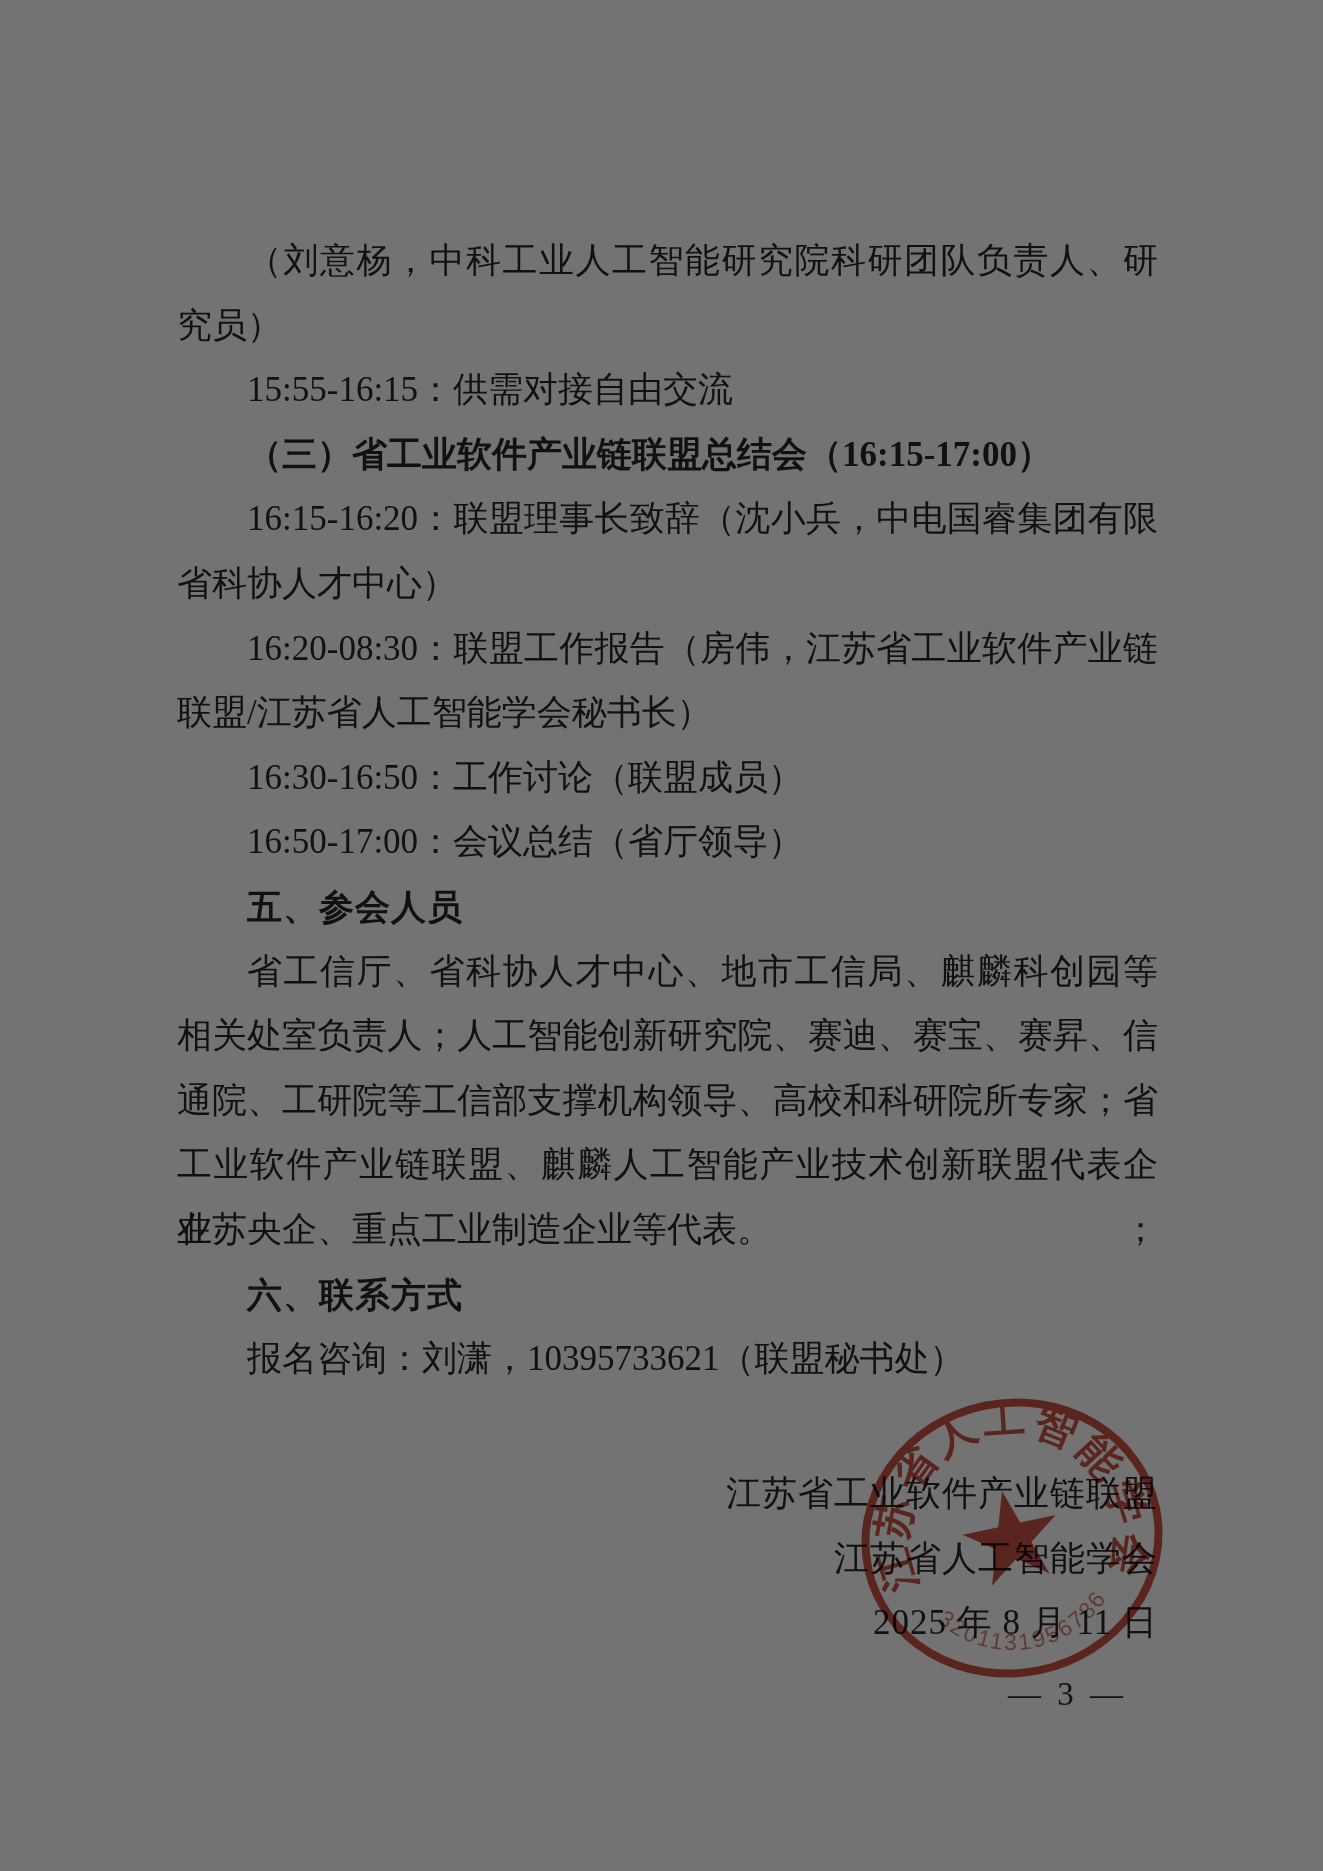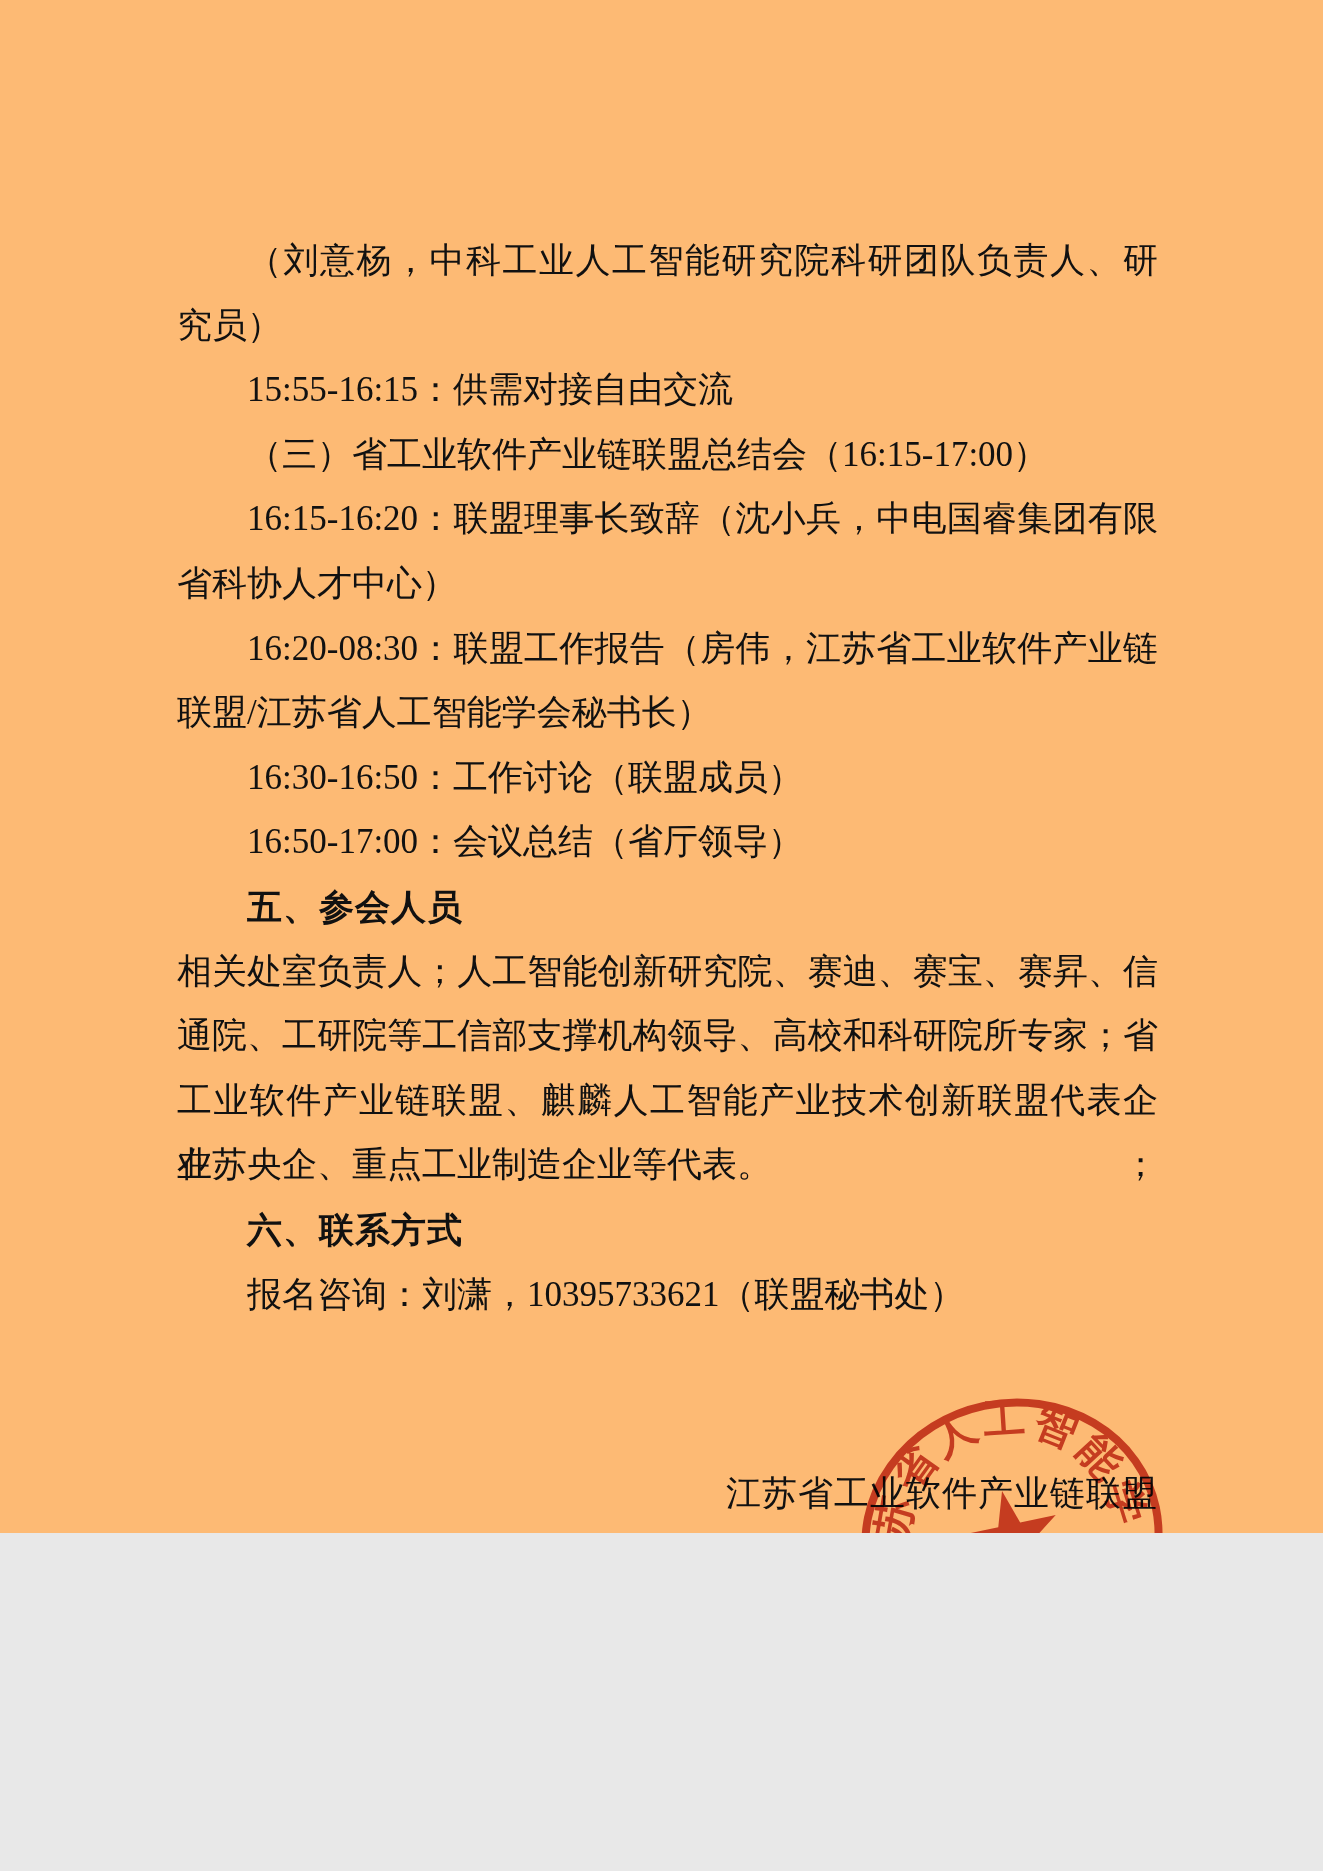--- a/index.html
+++ b/index.html
@@ -1,41 +1,41 @@
 <!DOCTYPE html>
 <html><head>
 <meta charset="utf-8">
 <style>
   html,body { margin:0; padding:0; background:#e8e8e8; }
   .page {
     position:relative;
-    width:1323px; height:1533px;
+    width:1323px; height:1871px;
     margin:0 auto;
-    background:#fdba74;
+    background:#737373;
     font-family:"Liberation Serif","DejaVu Serif",serif;
     color:#111;
     overflow:hidden;
   }
   .body-text {
     position:absolute;
     left:177px; top:229px; width:981px;
   }
   .line {
     height:64.6px;
     line-height:64.6px;
     font-size:35px;
     white-space:nowrap;
   }
   .fill {
     white-space:normal;
     text-align:justify;
     text-align-last:justify;
   }
   .indent { text-indent:70px; }
-  .bold { font-weight:normal; }
+  .bold { font-weight:bold; }
   .hei {
     font-family:Liberation Sans, sans-serif;
     font-weight:bold;
     letter-spacing:1px;
   }
   .signature {
     position:absolute;
     left:177px; top:1462px; width:981px;
     text-align:right;
   }
@@ -66,20 +66,21 @@
     <div class="line">究员）</div>
     <div class="line indent">15:55-16:15：供需对接自由交流</div>
     <div class="line indent bold">（三）省工业软件产业链联盟总结会（16:15-17:00）</div>
     <div class="line indent fill">16:15-16:20：联盟理事长致辞（沈小兵，中电国睿集团有限</div>
     <div class="line">省科协人才中心）</div>
     <div class="line indent fill">16:20-08:30：联盟工作报告（房伟，江苏省工业软件产业链</div>
     <div class="line">联盟/江苏省人工智能学会秘书长）</div>
     <div class="line indent">16:30-16:50：工作讨论（联盟成员）</div>
     <div class="line indent">16:50-17:00：会议总结（省厅领导）</div>
     <div class="line indent hei">五、参会人员</div>
+    <div class="line indent fill">省工信厅、省科协人才中心、地市工信局、麒麟科创园等</div>
     <div class="line fill">相关处室负责人；人工智能创新研究院、赛迪、赛宝、赛昇、信</div>
     <div class="line fill">通院、工研院等工信部支撑机构领导、高校和科研院所专家；省</div>
     <div class="line fill">工业软件产业链联盟、麒麟人工智能产业技术创新联盟代表企业；</div>
     <div class="line">在苏央企、重点工业制造企业等代表。</div>
     <div class="line indent hei">六、联系方式</div>
     <div class="line indent">报名咨询：刘潇，10395733621（联盟秘书处）</div>
   </div>
 
   <div class="signature">
     <div class="line">江苏省工业软件产业链联盟</div>

